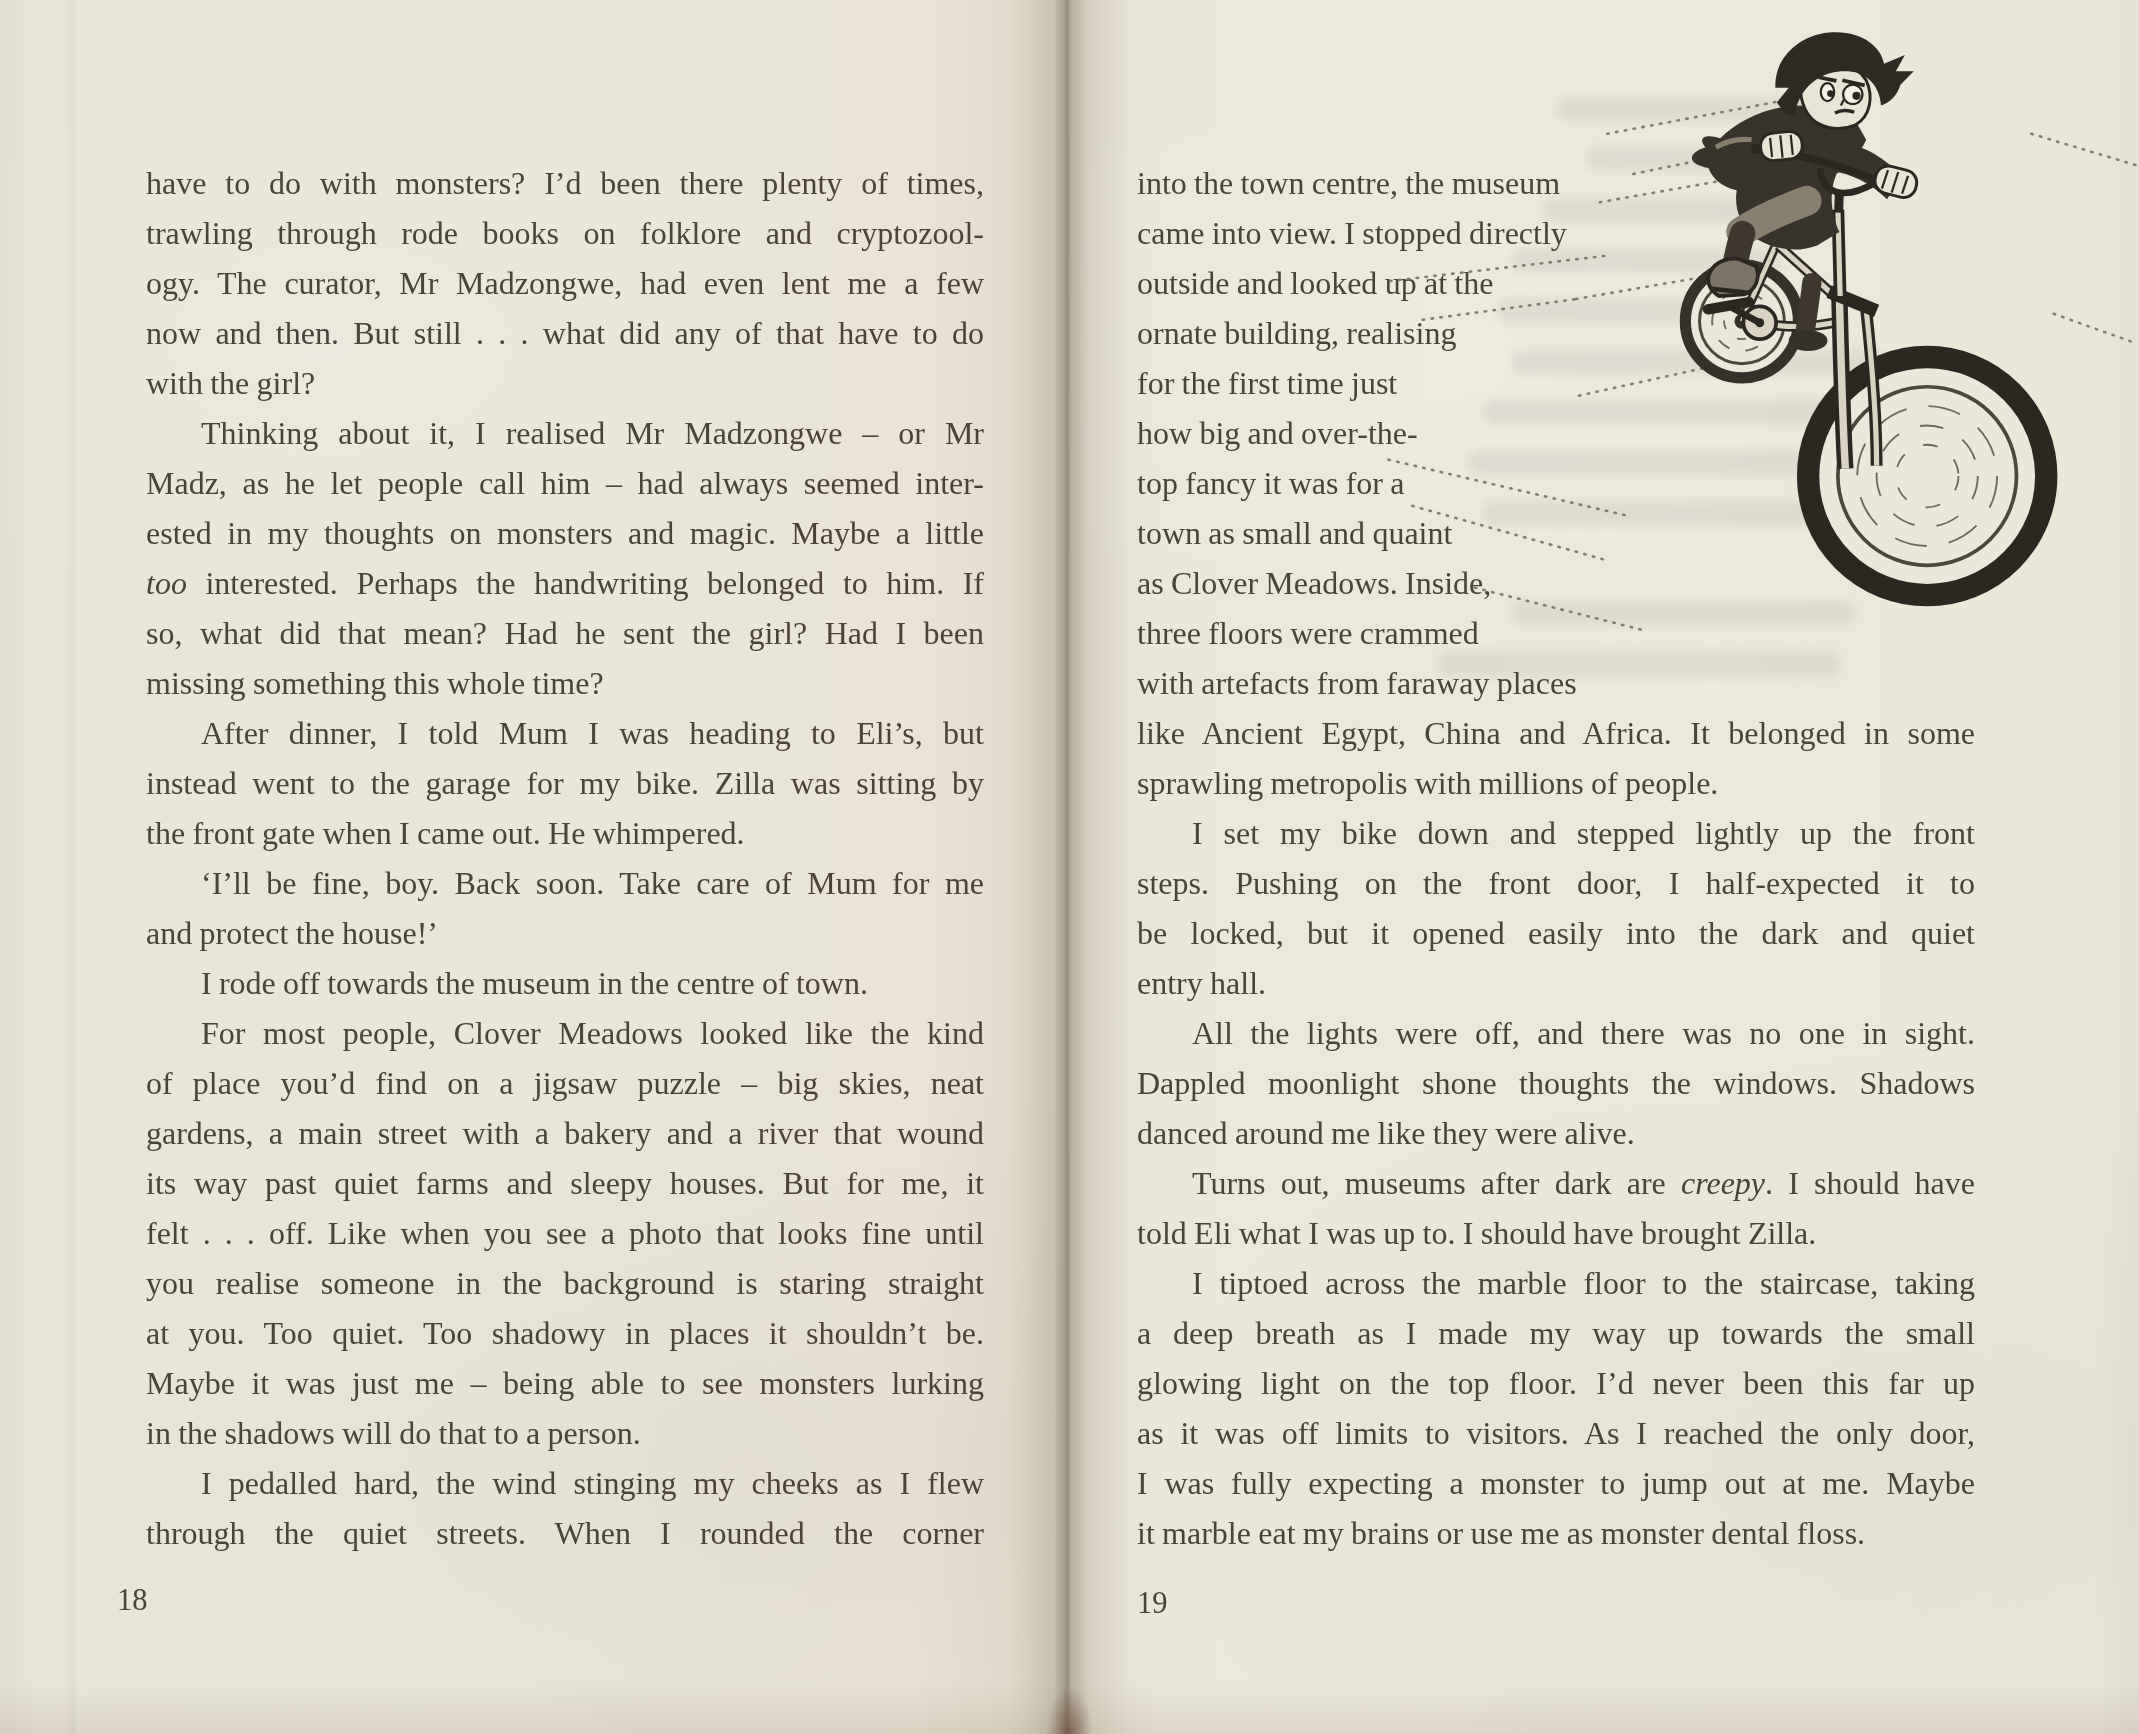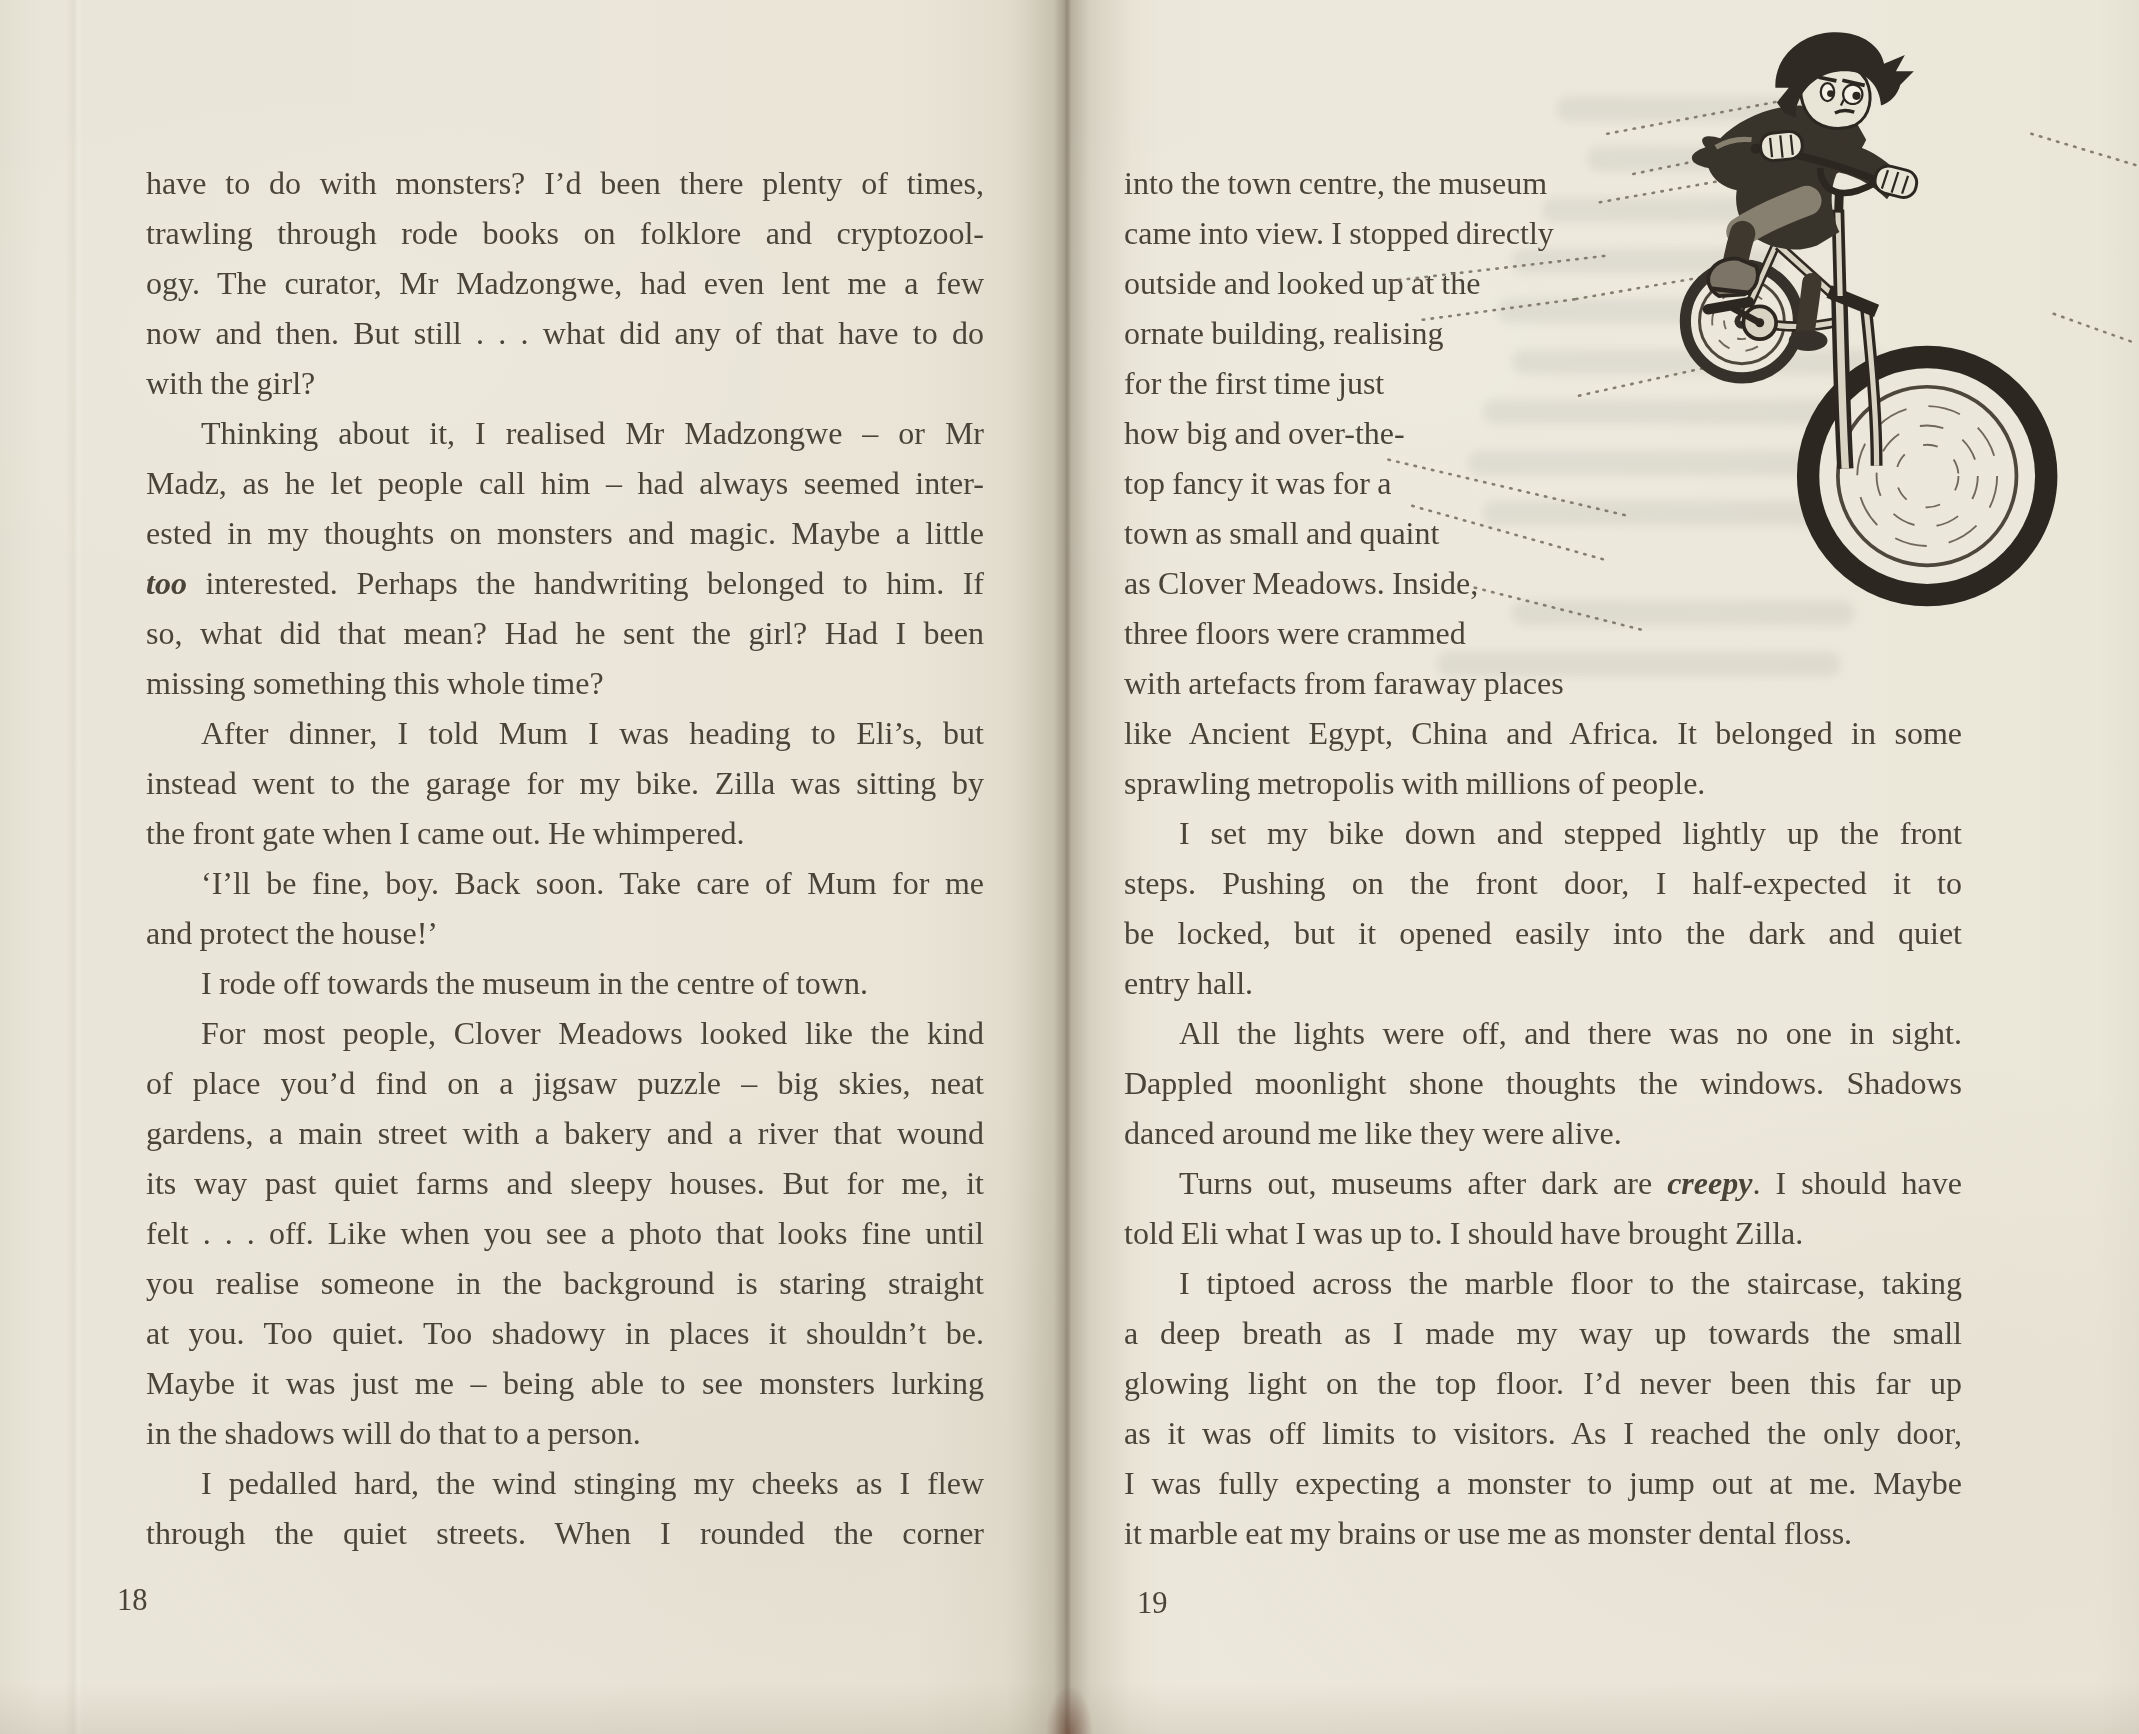--- a/index.html
+++ b/index.html
@@ -40,31 +40,31 @@
       rgba(70,58,40,.22) 52%,
       rgba(70,58,40,.08) 66%,
       rgba(70,58,40,0) 100%);
   }
   #gutter-stain{
     position:absolute;left:1036px;top:1637px;width:67px;height:97px;pointer-events:none;
     background:radial-gradient(33px 67px at 50% 100%, rgba(96,52,34,.55), rgba(96,52,34,0) 72%);
   }
   .textcol{position:absolute;top:158px;z-index:2;}
   #left-col{left:117px;width:838px;margin-left:29px;}
-  #right-col{left:58px;width:838px;}   
+  #right-col{left:71px;width:838px;}   
   .line{
     height:50px;line-height:50px;font-size:32px;letter-spacing:0px;word-spacing:-0.7px;
     white-space:nowrap;text-align:left;
   }
   .line.just{
     white-space:normal;text-align:justify;text-align-last:justify;text-justify:inter-word;
     overflow:hidden;max-height:50px;
   }
   .line.ind{text-indent:55px;}
-  .line em{font-style:italic;font-weight:bold;}
+  .line em{font-style:italic;}
   .pagenum{
     position:absolute;width:838px;text-align:left;
     font-size:30.5px;color:#4a4339;z-index:2;
   }
   #left-pagenum{left:117px;top:1583px;}
   #right-pagenum{left:71px;top:1586px;}
   
   .bleed{position:absolute;height:24px;border-radius:12px;z-index:1;
     background:rgba(122,134,122,.12);filter:blur(4.5px);}
   #illus{position:absolute;left:318px;top:22px;width:756px;height:670px;z-index:3;}

